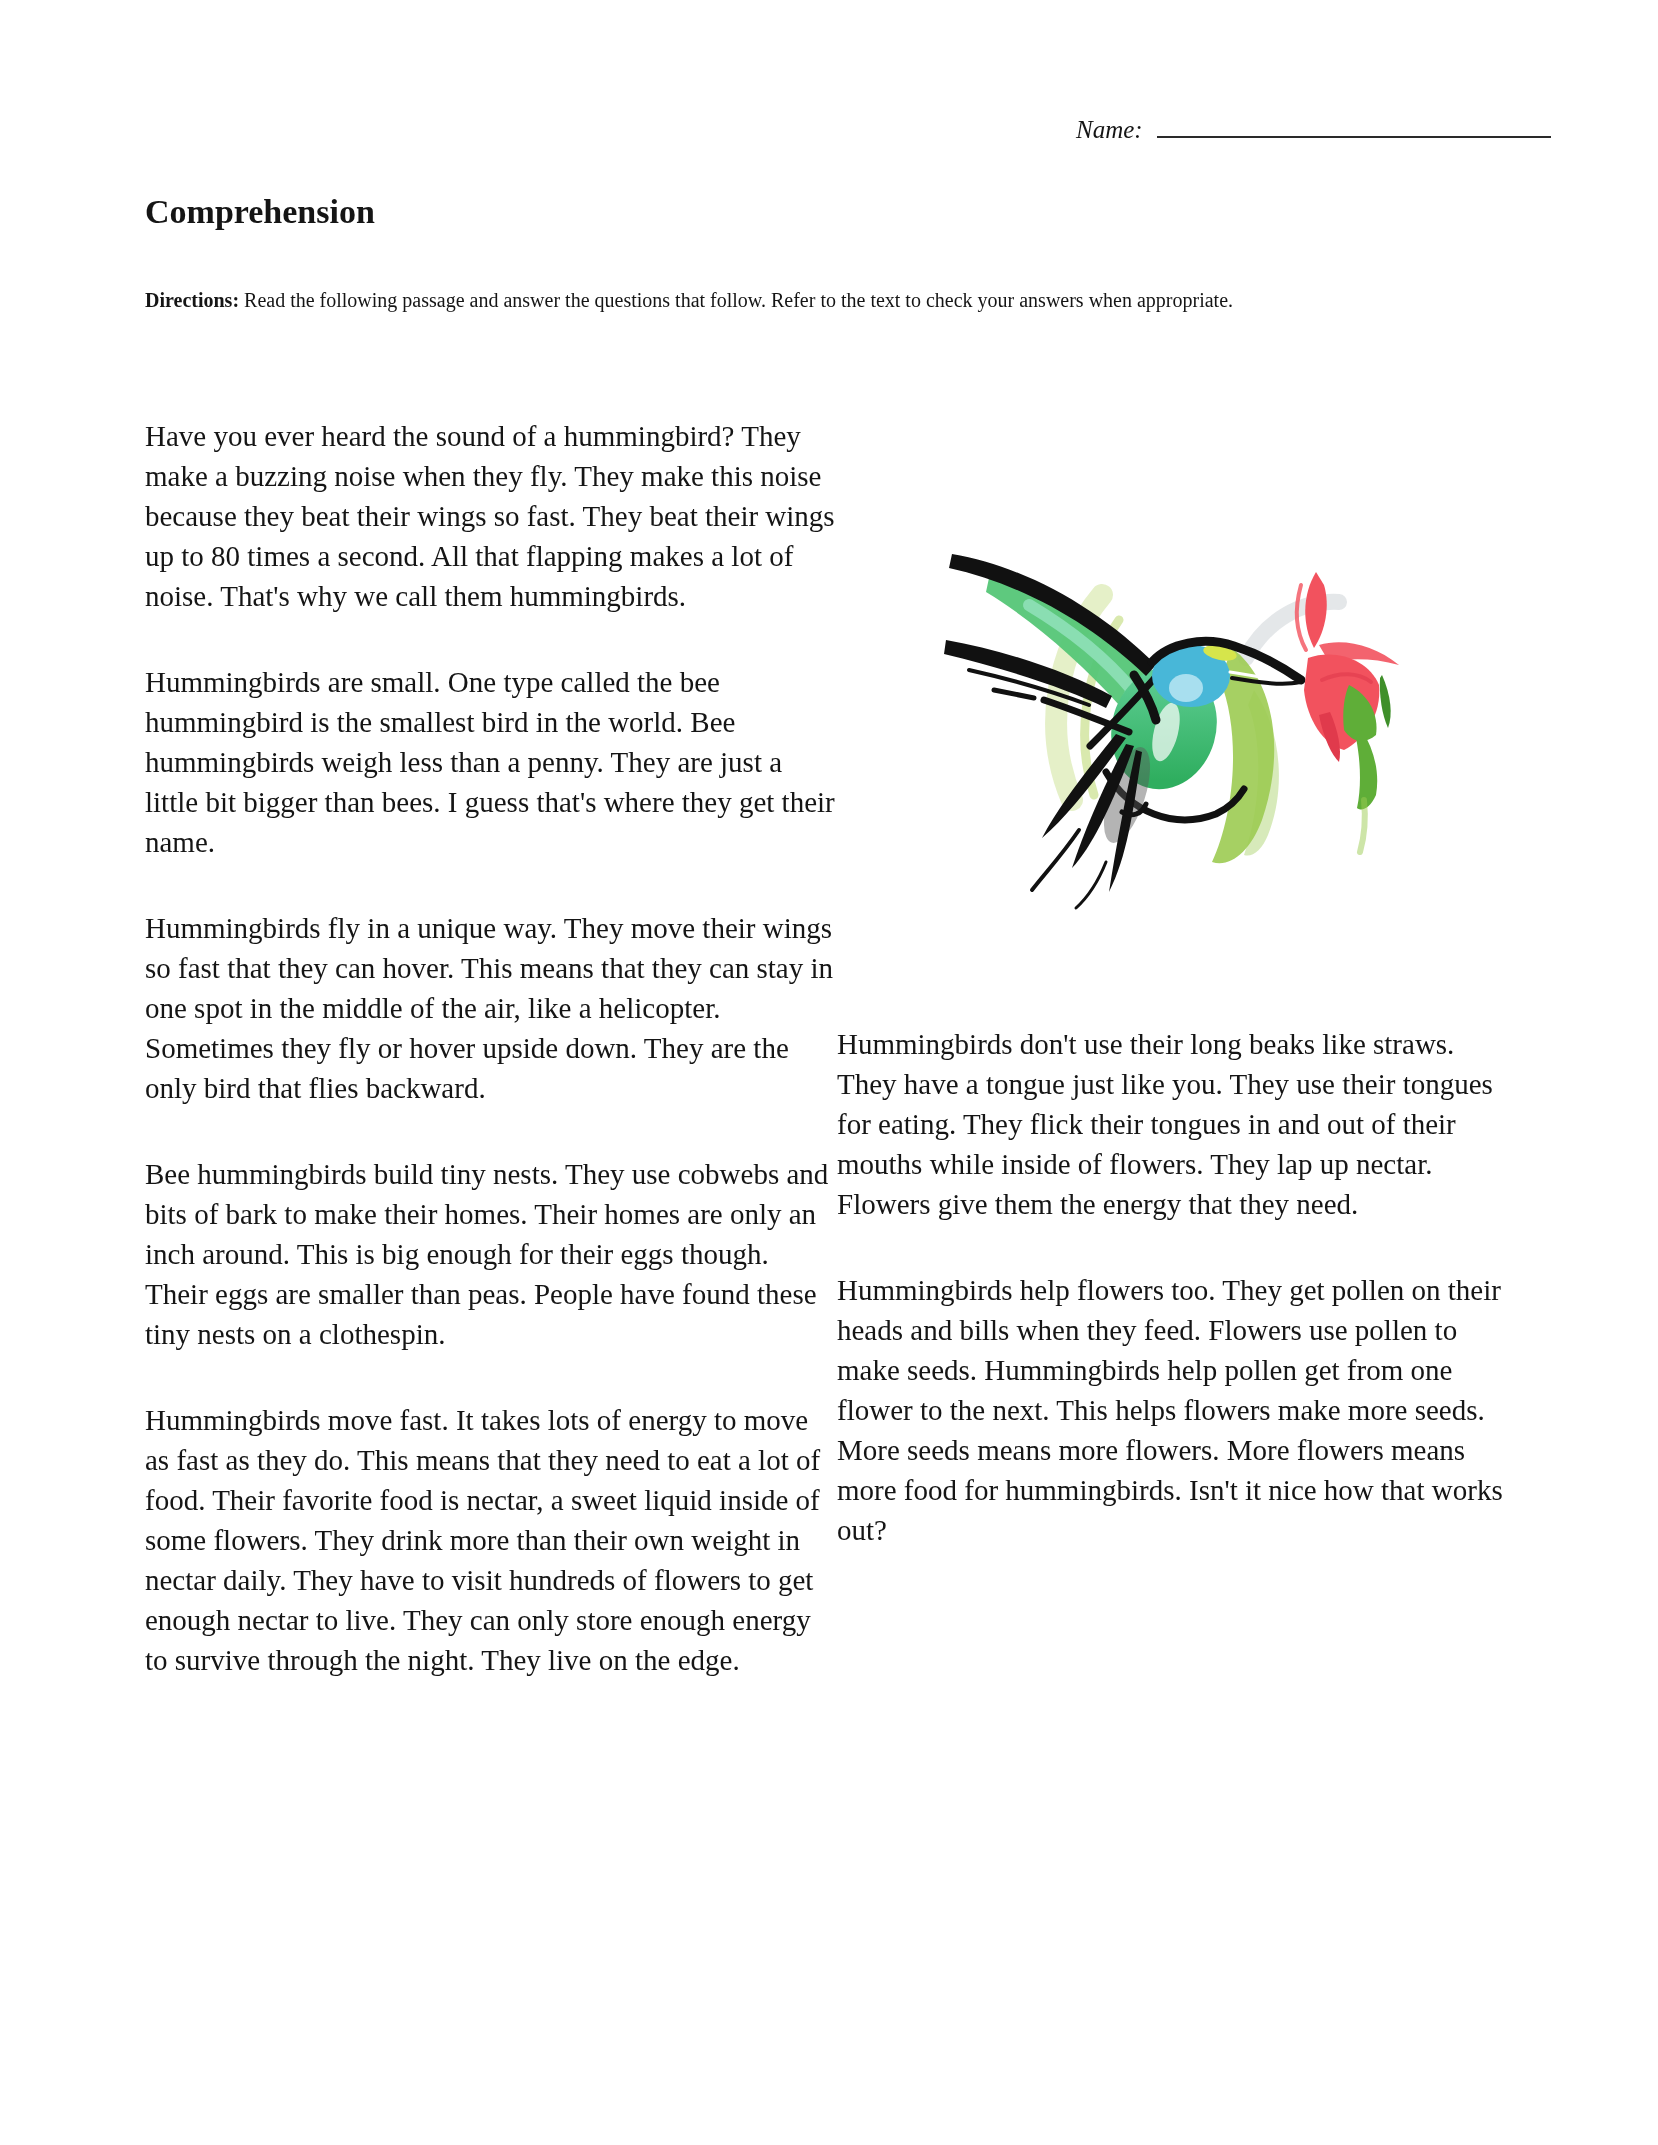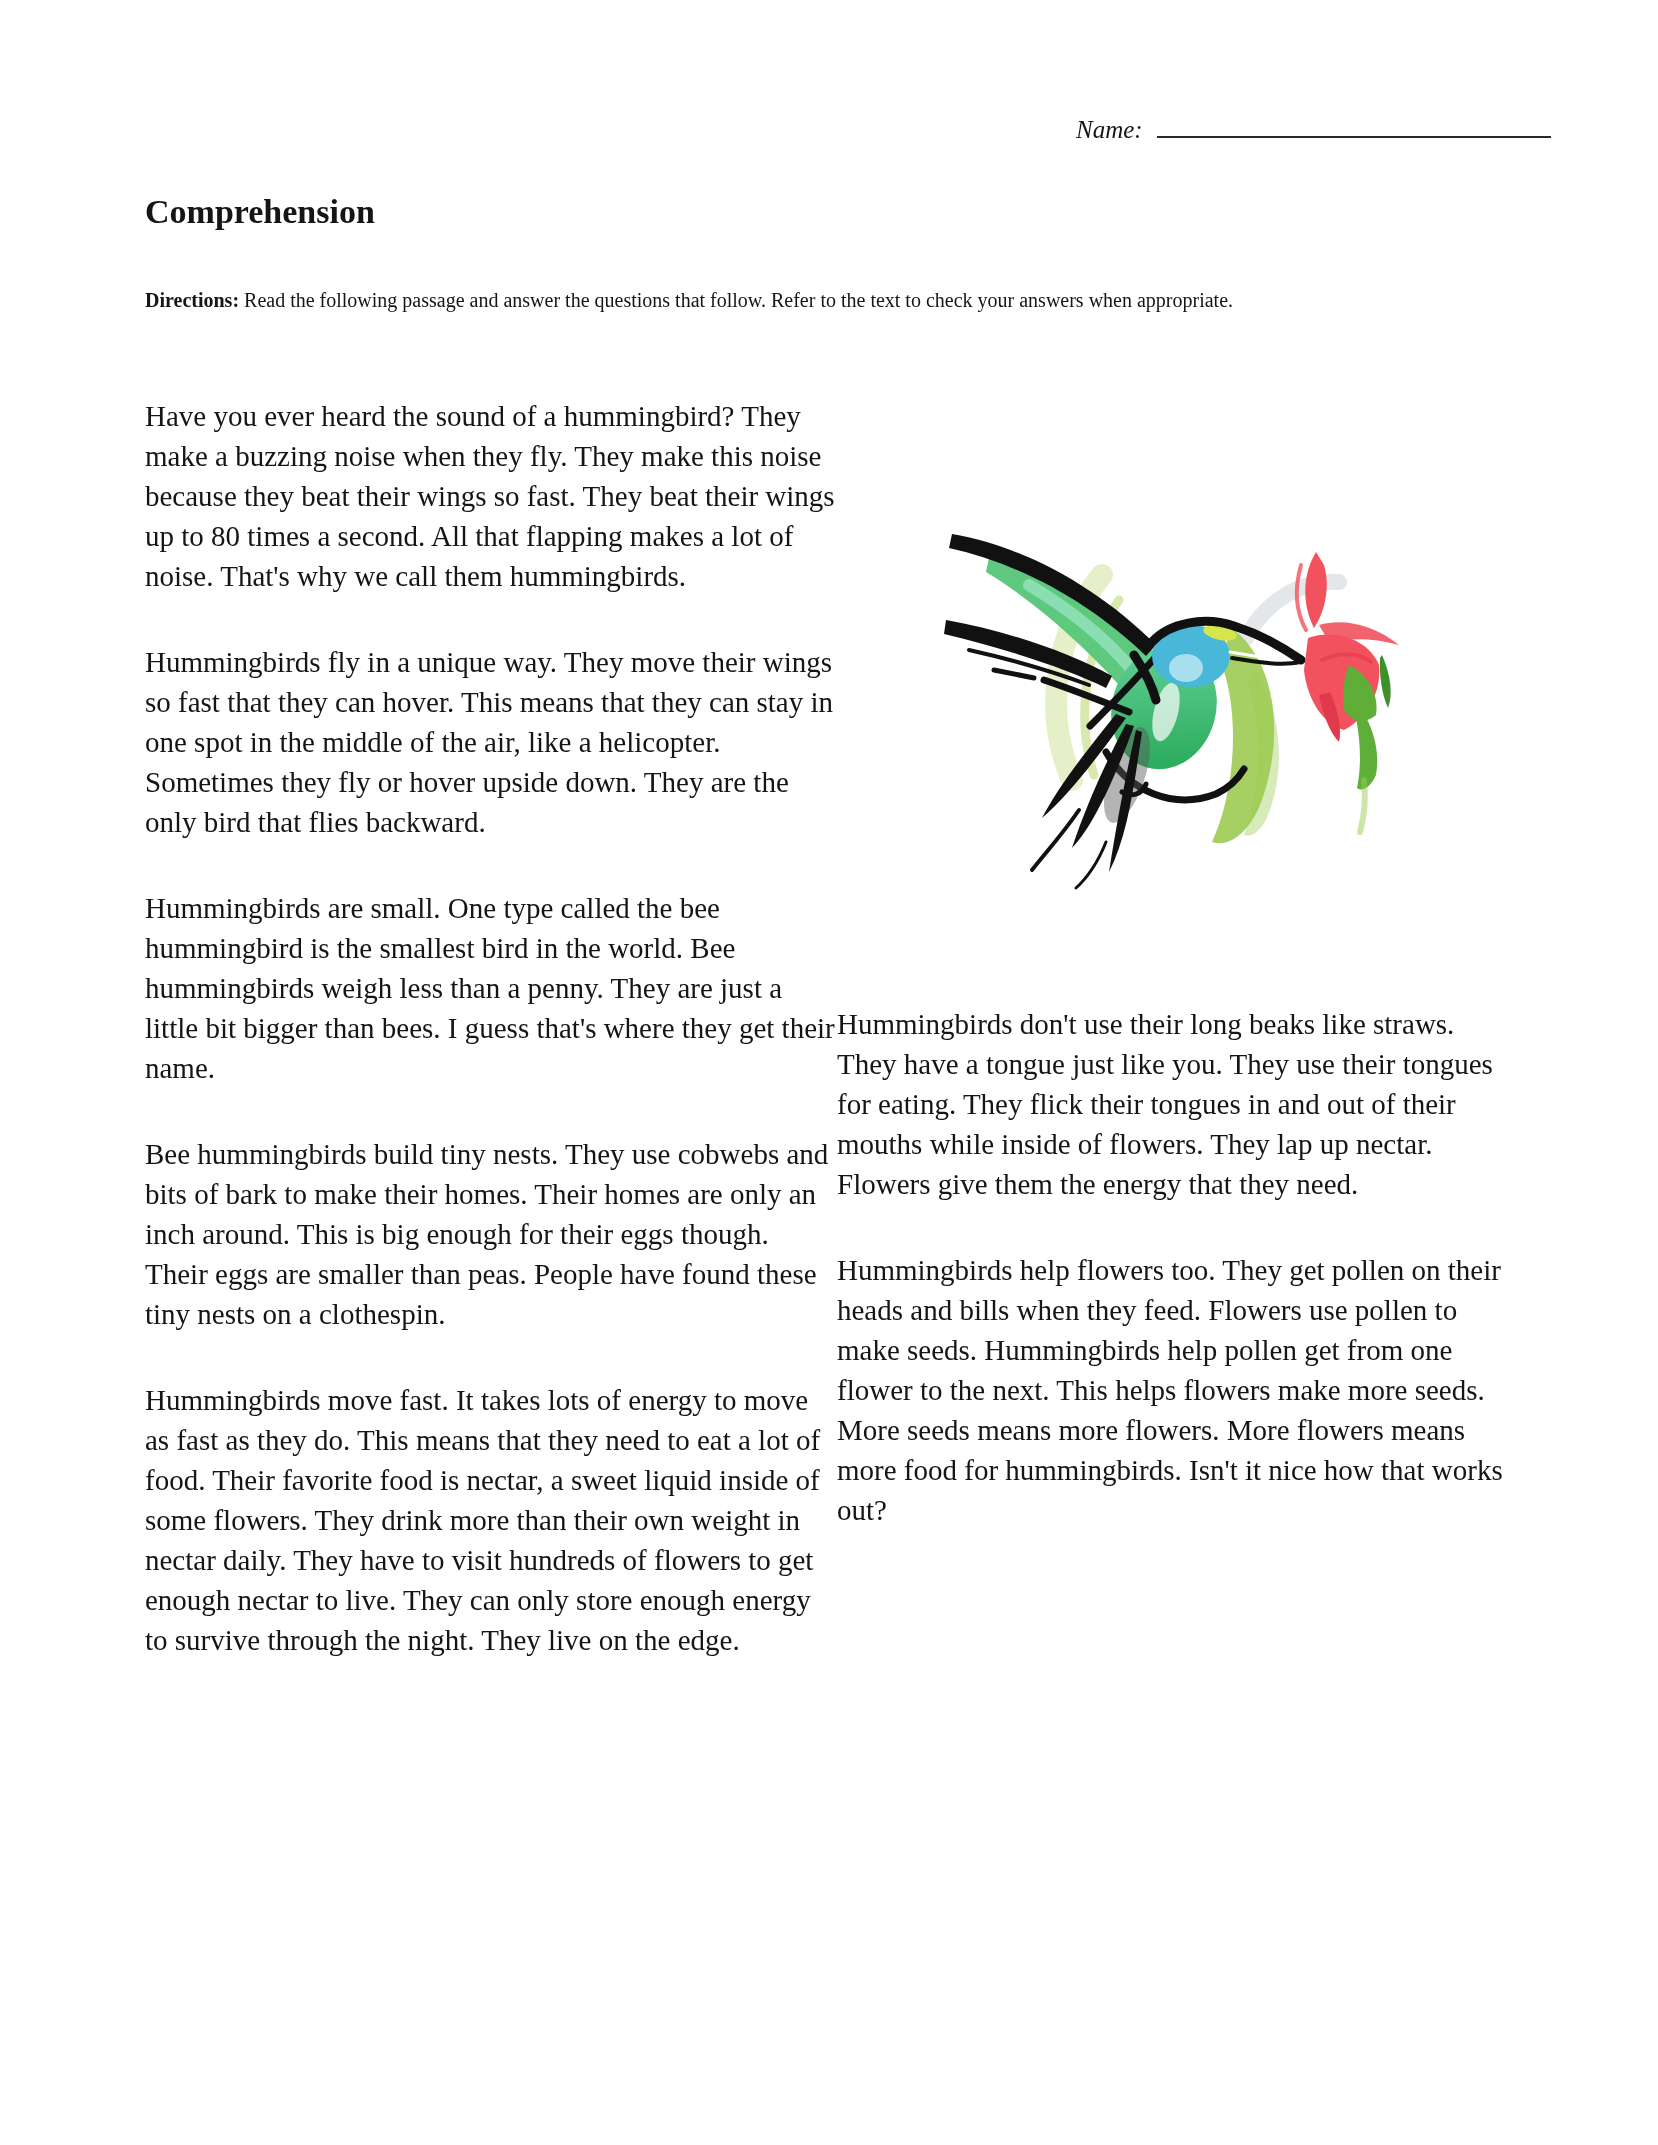--- a/index.html
+++ b/index.html
@@ -41,21 +41,21 @@
     left:145px;
     top:280px;
     width:1360px;
     margin:0;
     font-size:20px;
     line-height:40px;
   }
   .columns{
     position:absolute;
     left:145px;
-    top:396px;
+    top:416px;
     display:flex;
     align-items:flex-start;
   }
   .col-left{width:692px;}
   .col-right{width:672px;margin-left:0;}
   .para{
     margin:0 0 46px 0;
     font-size:29px;
     line-height:40px;
   }
@@ -81,22 +81,22 @@
   </h1>
 
   <p class="directions">
     <b>Directions:</b><span> Read the following passage and answer the questions that follow. Refer to the text to check your answers when appropriate.</span>
   </p>
 
   <div class="columns">
 
     <div class="col-left">
       <p class="para">Have you ever heard the sound of a hummingbird? They make a buzzing noise when they fly. They make this noise because they beat their wings so fast. They beat their wings up to 80 times a second. All that flapping makes a lot of noise. That's why we call them hummingbirds.</p>
+      <p class="para">Hummingbirds are small. One type called the bee hummingbird is the smallest bird in the world. Bee hummingbirds weigh less than a penny. They are just a little bit bigger than bees. I guess that's where they get their name.</p>
       <p class="para">Hummingbirds fly in a unique way. They move their wings so fast that they can hover. This means that they can stay in one spot in the middle of the air, like a helicopter. Sometimes they fly or hover upside down. They are the only bird that flies backward.</p>
-      <p class="para">Hummingbirds are small. One type called the bee hummingbird is the smallest bird in the world. Bee hummingbirds weigh less than a penny. They are just a little bit bigger than bees. I guess that's where they get their name.</p>
       <p class="para">Bee hummingbirds build tiny nests. They use cobwebs and bits of bark to make their homes. Their homes are only an inch around. This is big enough for their eggs though. Their eggs are smaller than peas. People have found these tiny nests on a clothespin.</p>
       <p class="para">Hummingbirds move fast. It takes lots of energy to move as fast as they do. This means that they need to eat a lot of food. Their favorite food is nectar, a sweet liquid inside of some flowers. They drink more than their own weight in nectar daily. They have to visit hundreds of flowers to get enough nectar to live. They can only store enough energy to survive through the night. They live on the edge.</p>
     </div>
 
     <div class="col-right">
 
       <div class="illustration">
         <svg viewBox="0 0 560 420" width="560" height="420" xmlns="http://www.w3.org/2000/svg">
           <defs>
             <linearGradient id="bodyG" x1="0" y1="0" x2="0.25" y2="1">

